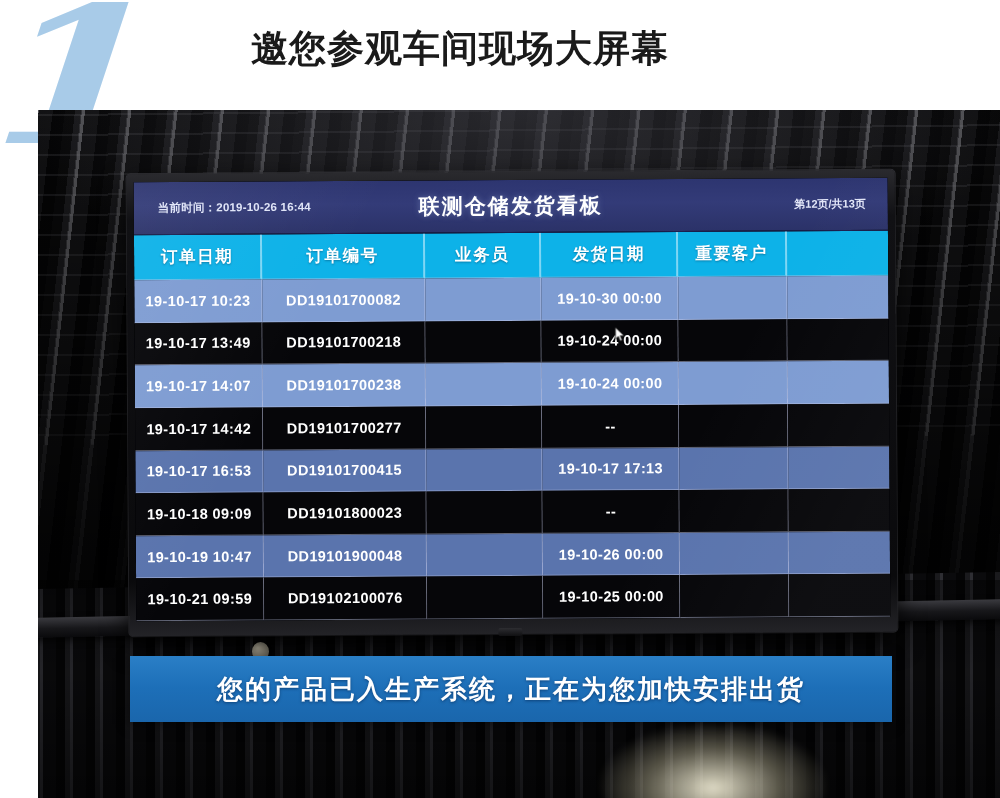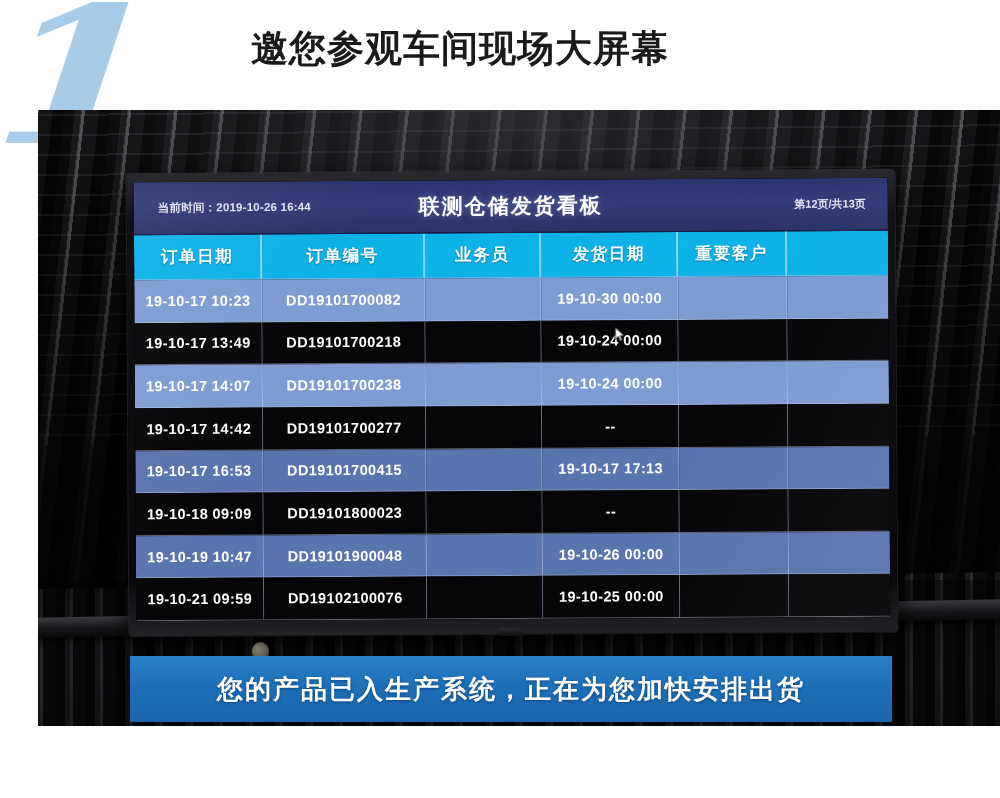--- a/index.html
+++ b/index.html
@@ -28,21 +28,21 @@
     position:absolute;left:0;top:24px;width:920px;
     text-align:center;
     font-size:37px;font-weight:700;color:#1a1a1a;
     letter-spacing:1px;
     z-index:3;
   }
 
   
   .photo{
     position:absolute;left:38px;top:110px;
-    width:962px;height:616px;
+    width:962px;height:688px;
     overflow:hidden;
     background:#7dd3fc;
     z-index:2;
   }
 
   
   .ceiling{
     position:absolute;left:-60px;top:-30px;width:1120px;height:560px;
     background:
       repeating-linear-gradient(

